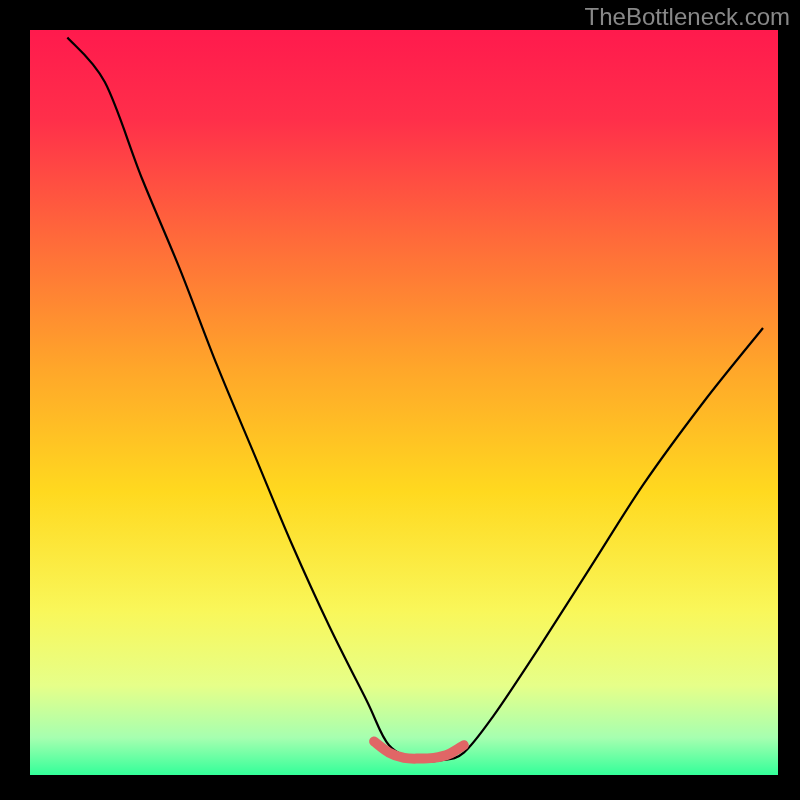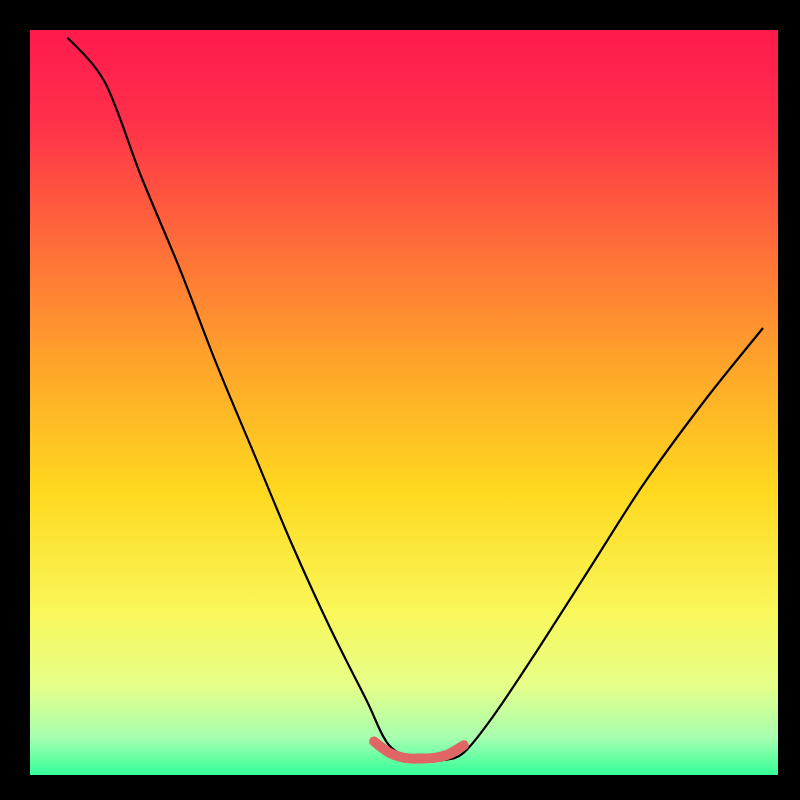--- a/index.html
+++ b/index.html
@@ -31,20 +31,21 @@
   svg.plot {
     position: absolute;
     left: 0;
     top: 0;
   }
 </style>
 </head>
 <body>
 
 <div class="frame">
+  <div class="watermark">TheBottleneck.com</div>
   <svg class="plot" width="800" height="800" viewBox="0 0 800 800">
     <defs>
       <linearGradient id="bg-grad" x1="0" y1="0" x2="0" y2="1">
           <stop offset="0.0%" stop-color="#ff1a4d"></stop>
           <stop offset="12.0%" stop-color="#ff2f4a"></stop>
           <stop offset="28.0%" stop-color="#ff6a3a"></stop>
           <stop offset="45.0%" stop-color="#ffa52a"></stop>
           <stop offset="62.0%" stop-color="#ffd91f"></stop>
           <stop offset="78.0%" stop-color="#f9f75a"></stop>
           <stop offset="88.0%" stop-color="#e6ff89"></stop>

